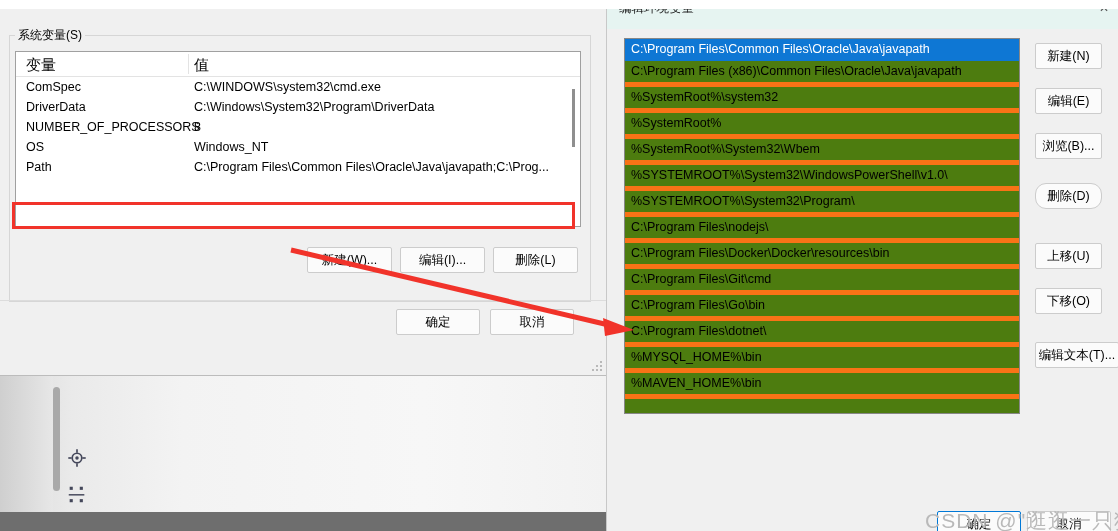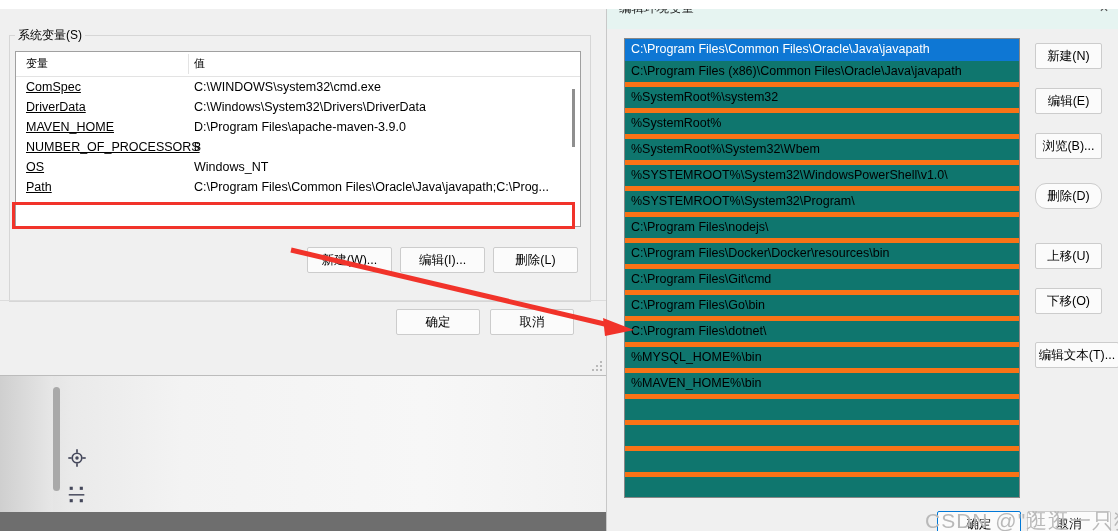--- a/index.html
+++ b/index.html
@@ -80,39 +80,39 @@
   }
   .tbl-header {
     position: relative;
     height: 24px;
     border-bottom: 1px solid #e3e3e3;
     background: #ffffff;
   }
   .tbl-header .th {
     position: absolute;
     top: 4px;
-    font-size: 11px;
+    font-size: 15px;
     color: #000;
   }
   .tbl-header .th.col1 { left: 10px; }
   .tbl-header .th.col2 { left: 178px; }
   .col-split {
     position: absolute;
     left: 172px; top: 2px; width: 1px; height: 20px;
     background: #e3e3e3;
   }
   .tbl-row {
     position: relative;
     height: 20px;
     line-height: 20px;
     font-size: 12.5px;
     white-space: nowrap;
   }
   .tbl-row .c1 {
-    position: absolute; left: 10px; top: 0; text-decoration: underline;
+    position: absolute; left: 10px; top: 0;
   }
   .tbl-row .c2 {
     position: absolute; left: 178px; top: 0;
   }
   .tbl-scrollbar {
     position: absolute;
     right: 1px; top: 25px; width: 11px; height: 150px;
     background: #ffffff;
   }
   .tbl-scrollbar .thumb {
@@ -187,22 +187,22 @@
     color: #555;
   }
   .right-titlebar-fill {
     position: absolute;
     left: 0; top: 8px; width: 512px; height: 12px;
     background: #e6f4f1;
   }
 
   .list-wrap {
     position: absolute;
-    left: 17px; top: 29px; width: 396px; height: 460px;
-    background: #0f766e;
+    left: 17px; top: 29px; width: 396px; height: 376px;
+    background: #4d7c0f;
     border: 1px solid #878787;
     box-sizing: border-box;
     overflow: hidden;
   }
   .li {
     position: relative;
     height: 21px;
     line-height: 21px;
     padding-left: 6px;
     font-size: 12.5px;
@@ -307,25 +307,21 @@
         <div class="th col1">变量</div>
         <div class="th col2">值</div>
       </div>
       <div id="sysvar-rows">
           <div class="tbl-row">
             <div class="c1">ComSpec</div>
             <div class="c2">C:\WINDOWS\system32\cmd.exe</div>
           </div>
           <div class="tbl-row">
             <div class="c1">DriverData</div>
-            <div class="c2">C:\Windows\System32\Drivers\DriverData</div>
-          </div>
-          <div class="tbl-row">
-            <div class="c1">MAVEN_HOME</div>
-            <div class="c2">D:\Program Files\apache-maven-3.9.0</div>
+            <div class="c2">C:\Windows\System32\Program\DriverData</div>
           </div>
           <div class="tbl-row">
             <div class="c1">NUMBER_OF_PROCESSORS</div>
             <div class="c2">8</div>
           </div>
           <div class="tbl-row">
             <div class="c1">OS</div>
             <div class="c2">Windows_NT</div>
           </div>
           <div class="tbl-row">

